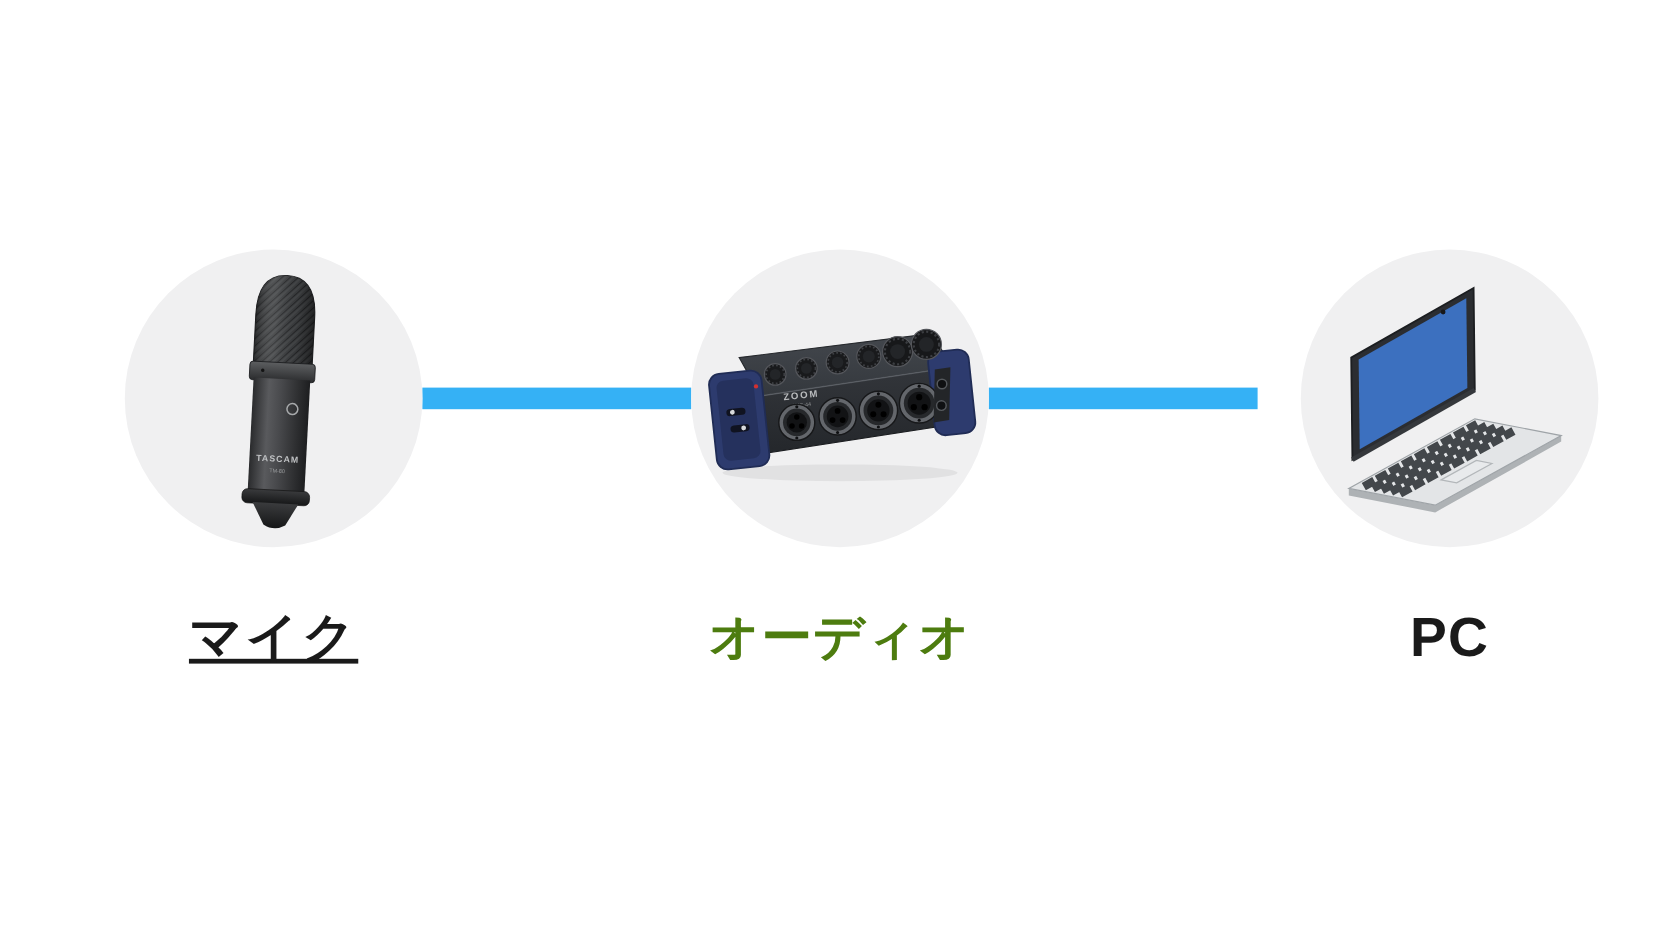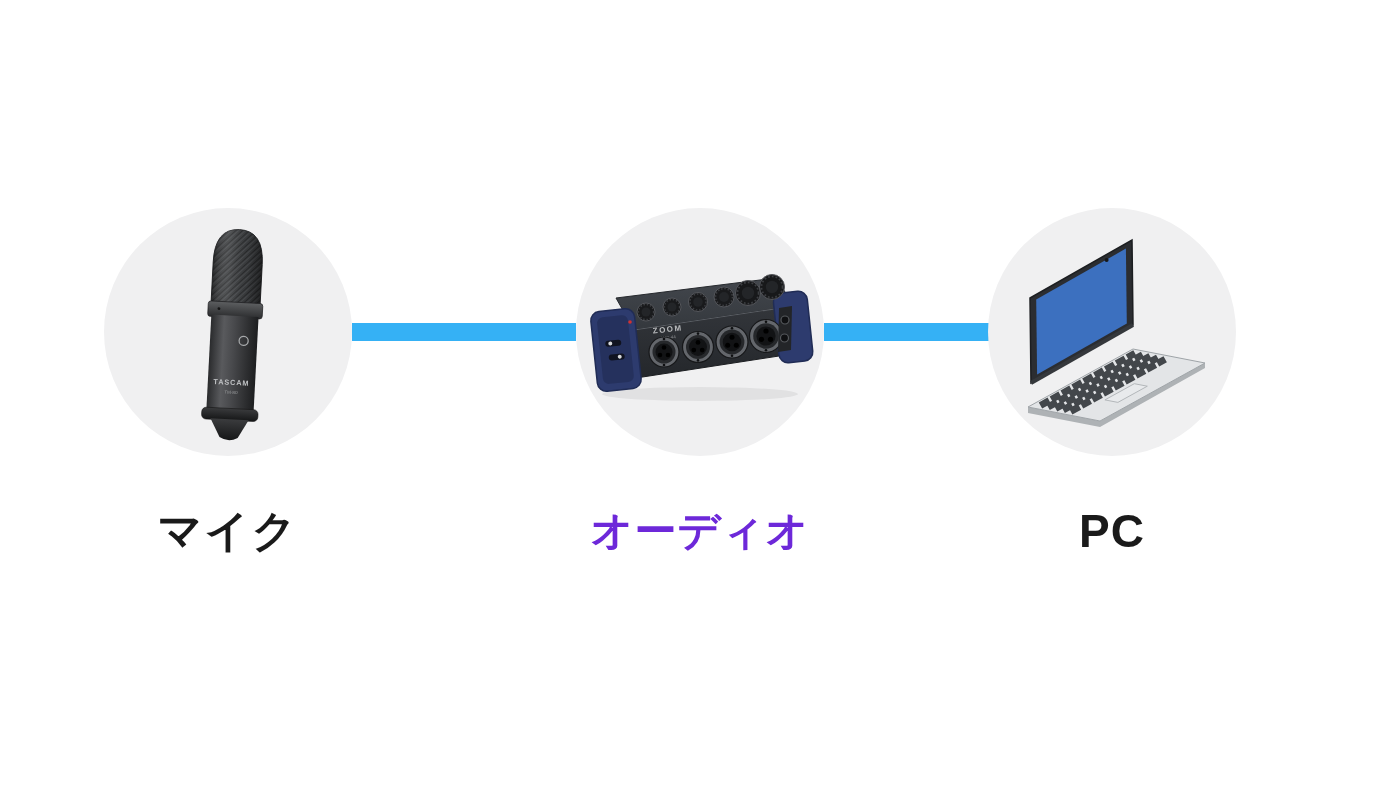--- a/index.html
+++ b/index.html
@@ -11,29 +11,29 @@
   .node-circle {
     position:absolute; top:0; left:0; width:248px; height:248px;
     border-radius:50%; background:#f0f0f1;
   }
   .icon-abs { position:absolute; }
   .label-box {
     position:absolute; top:268px; left:-120px; width:488px; height:110px;
     display:flex; flex-direction:column; align-items:center; justify-content:center;
     font-weight:bold; color:#1a1a1a;
   }
-  .label-single { font-size:44px; letter-spacing:2px; }
+  .label-single { font-size:44px; letter-spacing:2px;text-decoration:underline; }
   .label-two    { font-size:42px; line-height:1.3; letter-spacing:1px; text-align:center; }
   .label-pc     { font-size:46px; letter-spacing:1px; }
   .connector { position:absolute; top:323px; height:18px; width:224px; background:#35b1f5; }
   #conn-1 { left:352px; }
   #conn-2 { left:824px; }
   #node-mic { left:104px; }
   #node-ai  { left:576px; }
-  #node-pc  { left:988px; }
+  #node-pc  { left:1084px; }
   svg text { font-family:"Liberation Sans","DejaVu Sans",sans-serif; }
 </style>
 </head>
 <body>
 
 <div class="canvas">
 
   <div class="connector" id="conn-1" style="background: rgb(53, 177, 245);"></div>
   <div class="connector" id="conn-2" style="background: rgb(53, 177, 245);"></div>
 
@@ -206,21 +206,21 @@
             <circle cy="-14.2" r="1.3" fill="#0e0f11"></circle>
             <circle cy="14.2" r="1.3" fill="#0e0f11"></circle>
           </g>
       </g>
 
       <polygon points="199,62 212,60 211,104 198,106" fill="#232528"></polygon>
       <circle cx="205" cy="74" r="4" fill="#0f1012" stroke="#55585c" stroke-width="1.2"></circle>
       <circle cx="204.5" cy="92" r="4" fill="#0f1012" stroke="#55585c" stroke-width="1.2"></circle>
     </svg>
 
-    <div class="label-box" style="color: #6d28d9;">
+    <div class="label-box" style="color: #4d7c0f;">
       <div class="label-two">
         <div>オーディオ</div>
       </div>
     </div>
   </div>
 
   <div class="node" id="node-pc">
     <div class="node-circle" style="background: rgb(240, 240, 241);"></div>
 
     <svg class="icon-abs" style="left:0; top:0;" width="248" height="248" viewBox="0 0 248 248">

